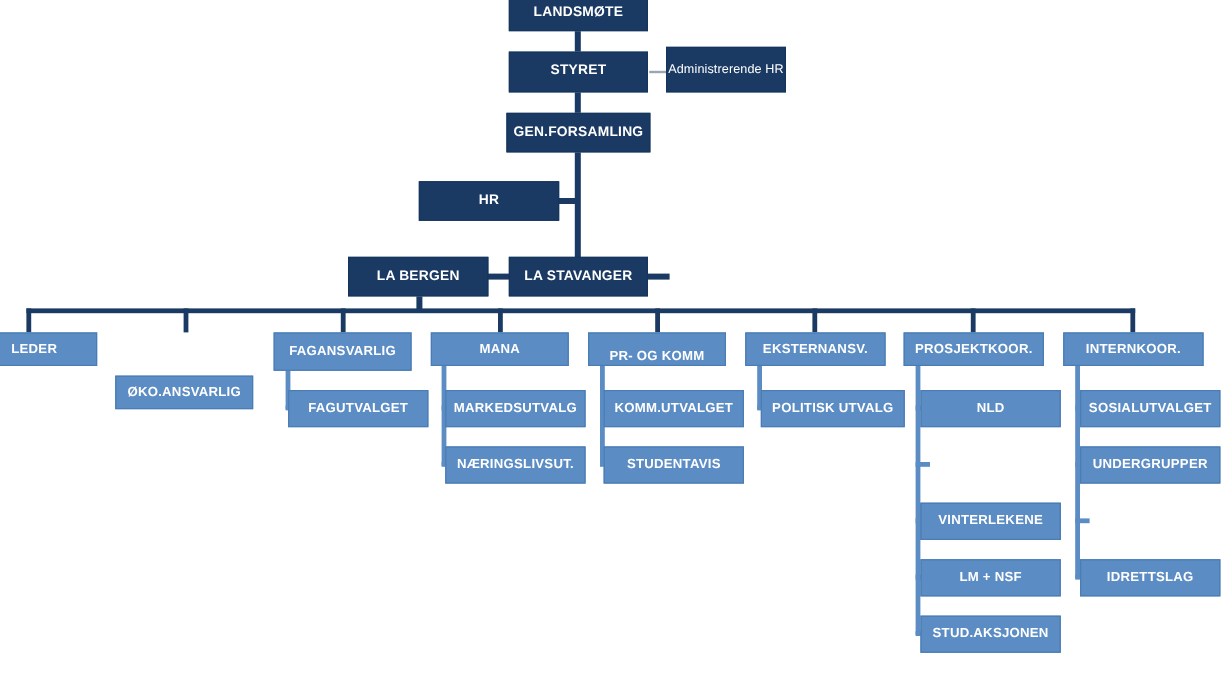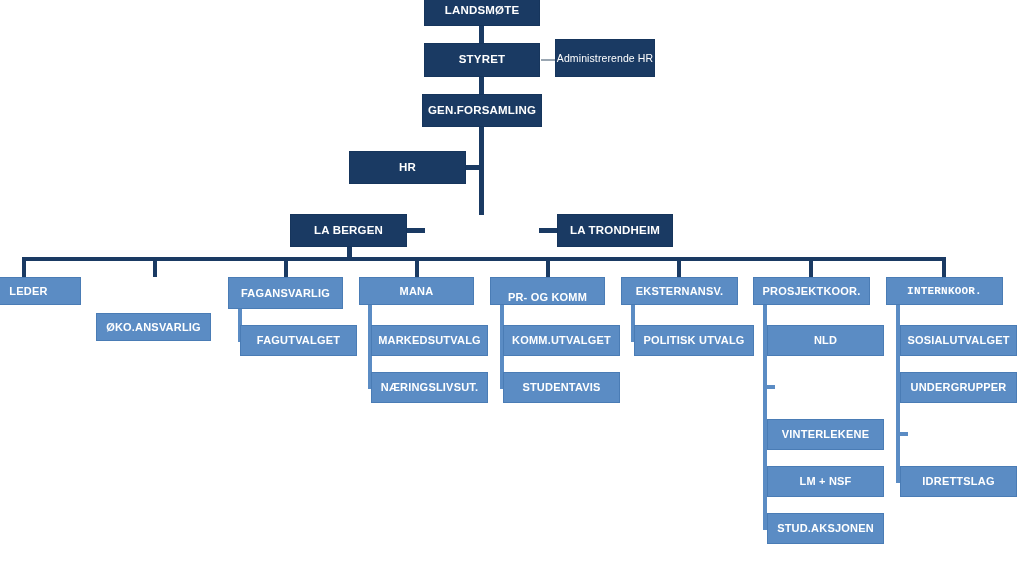--- a/index.html
+++ b/index.html
@@ -133,24 +133,24 @@
   </div>
 
   <div class="node dark" style="left:349px; top:151px; width:117px; height:33px;">
     <span>HR</span>
   </div>
 
   <div class="node dark" style="left:290px; top:214px; width:117px; height:33px;align-items:center;">
     <span>LA BERGEN</span>
   </div>
 
-
-  <div class="node dark" style="left:557px; top:214px; width:116px; height:33px;">
-    <span>LA TRONDHEIM</span>
-  </div>
+  <div class="node dark" style="left:424px; top:214px; width:116px; height:33px;">
+    <span>LA STAVANGER</span>
+  </div>
+
 
   <div class="node mid" style="left:-24px; top:277px; width:105px; height:28px;">
     <span>LEDER</span>
   </div>
   <div class="node mid" style="left:96px; top:277px; width:115px; height:28px;margin-top:36px;">
     <span>ØKO.ANSVARLIG</span>
   </div>
   <div class="node mid" style="left:228px; top:277px; width:115px; height:32px;">
     <span>FAGANSVARLIG</span>
   </div>
@@ -159,21 +159,21 @@
   </div>
   <div class="node mid" style="left:490px; top:277px; width:115px; height:28px;align-items:flex-end;">
     <span>PR- OG KOMM</span>
   </div>
   <div class="node mid" style="left:621px; top:277px; width:117px; height:28px;">
     <span>EKSTERNANSV.</span>
   </div>
   <div class="node mid" style="left:753px; top:277px; width:117px; height:28px;">
     <span>PROSJEKTKOOR.</span>
   </div>
-  <div class="node mid" style="left:886px; top:277px; width:117px; height:28px;font-family:Liberation Mono, monospace;">
+  <div class="node mid" style="left:886px; top:277px; width:117px; height:28px;">
     <span>INTERNKOOR.</span>
   </div>
 
   <div class="node sub" style="left:240px; top:325px; width:117px; height:31px;">
     <span>FAGUTVALGET</span>
   </div>
 
   <div class="node sub" style="left:371px; top:325px; width:117px; height:31px;">
     <span>MARKEDSUTVALG</span>
   </div>

